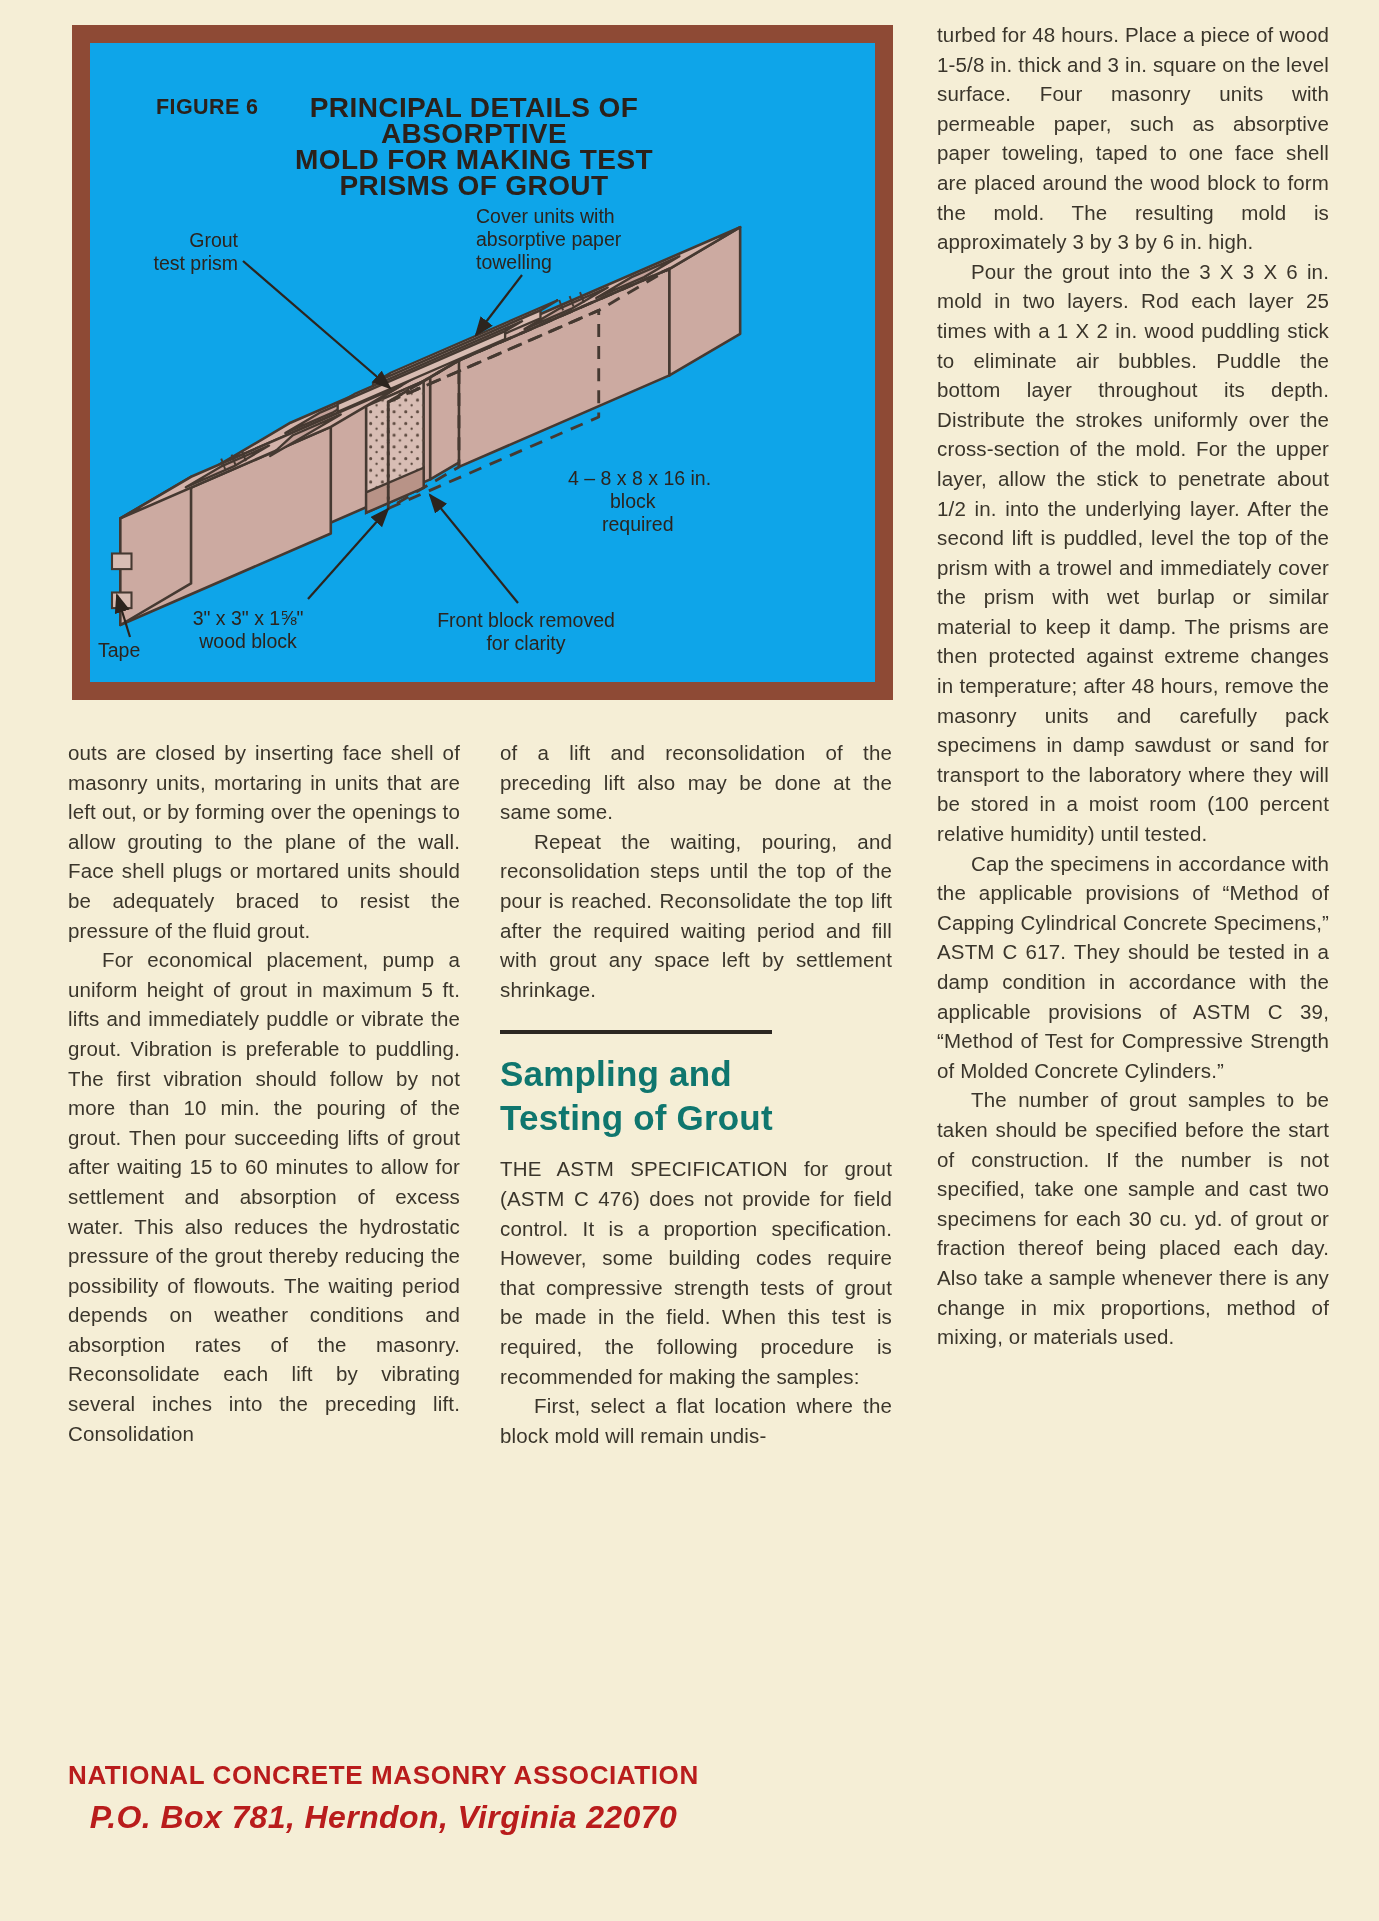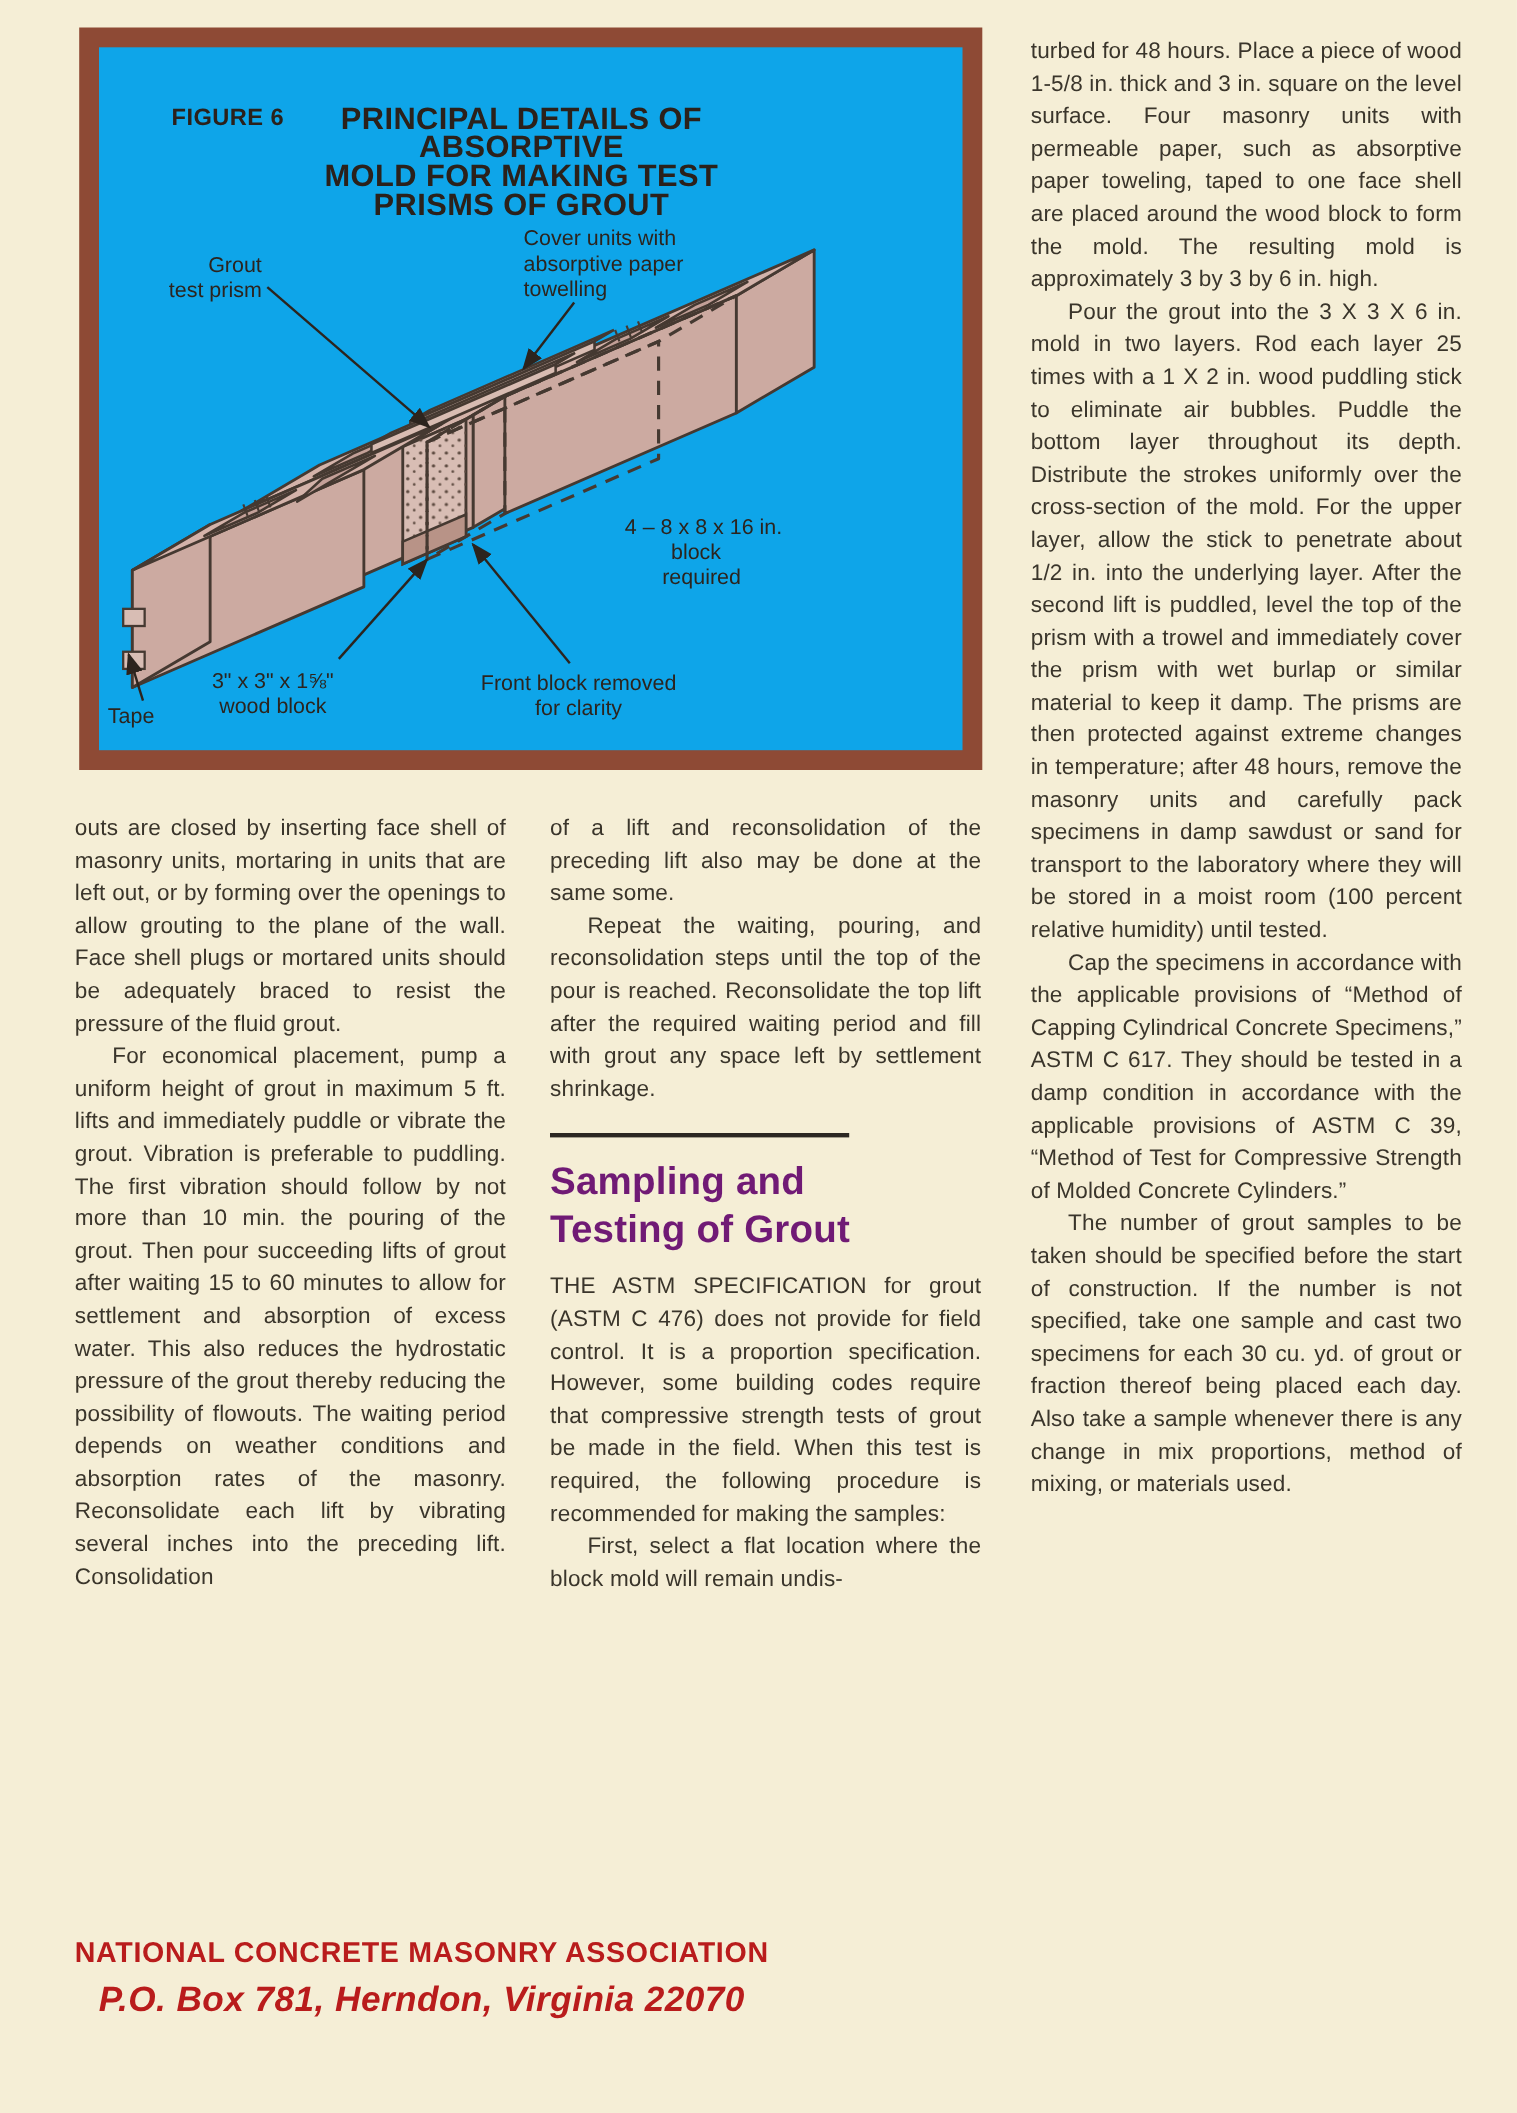--- a/index.html
+++ b/index.html
@@ -22,23 +22,23 @@
   .strip{fill:#d8bcb2;stroke:#453931;stroke-width:1.8;}
   .leader{stroke:#2c241e;stroke-width:2.2;fill:none;}
   .tick{stroke:#453931;stroke-width:1.5;fill:none;}
   
   .col{position:absolute;width:392px;font-size:20.5px;line-height:29.6px;
        text-align:justify;letter-spacing:.15px;}
   .col p{margin:0;}
   .col p.ind{text-indent:34px;}
   .col-left{left:68px;top:738px;}
   .col-middle{left:500px;top:738px;}
-  .col-right{left:937px;top:32px;}
+  .col-right{left:937px;top:20px;}
   .rule{width:272px;height:4px;background:#2c2722;margin:26px 0 18px 0;}
-  .sec-heading{color:#701a75;font-size:35px;line-height:44px;font-weight:bold;
+  .sec-heading{color:#0f766e;font-size:35px;line-height:44px;font-weight:bold;
        margin:0 0 14px 0;letter-spacing:.2px;text-align:left;}
   .sec-body p{margin:0;}
   .sec-body p.ind{text-indent:34px;}
   
   .footer{position:absolute;left:68px;top:1760px;color:#b91c1c;font-weight:bold;text-align:center;}
   .footer .f1{font-size:26px;letter-spacing:.6px;}
   .footer .f2{font-size:32px;letter-spacing:.4px;margin-top:8px;font-style:italic;}
 </style>
 </head>
 <body>

